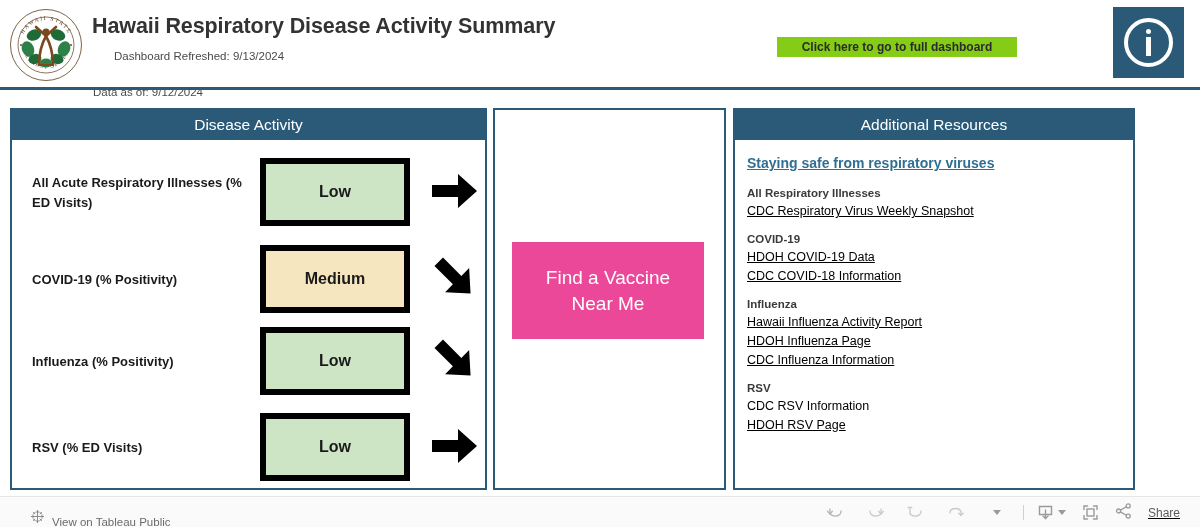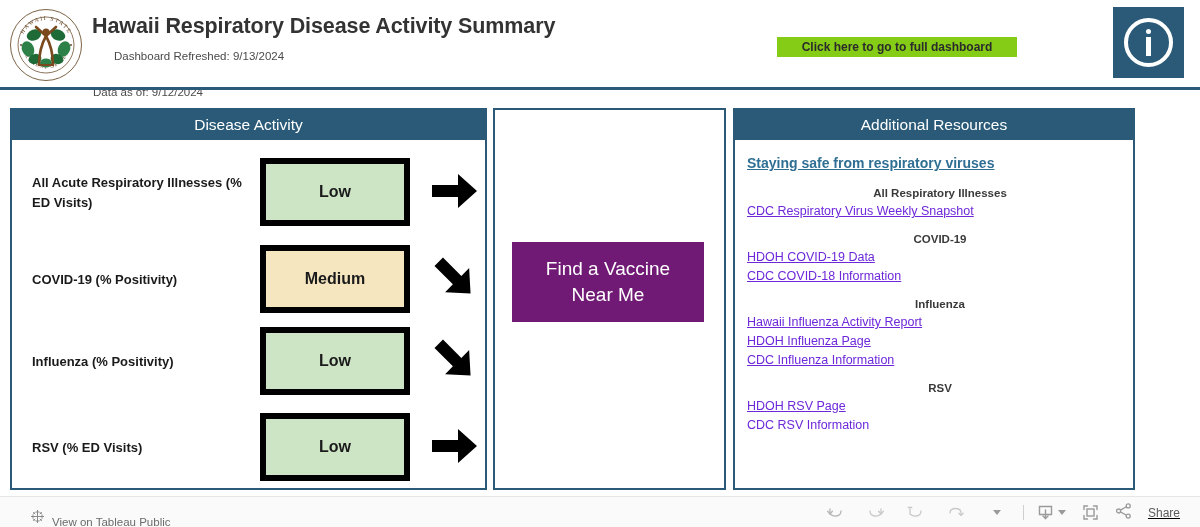--- a/index.html
+++ b/index.html
@@ -85,37 +85,37 @@
     border: 6px solid #000000;
     font-size: 16px; font-weight: bold; color: #1a1a1a;
     display: flex; align-items: center; justify-content: center;
     cursor: pointer;
   }
   .act-arrow { position: absolute; left: 418px; top: 50%; transform: translateY(-50%); }
 
   
   .vac-body { position: relative; height: 378px; }
   .vac-btn {
-    position: absolute; left: 17px; top: 132px; width: 192px; height: 80px;
-    background: #701a75; border: none;
+    position: absolute; left: 17px; top: 132px; width: 192px; height: 97px;
+    background: #ec4899; border: none;
     font-family: "Liberation Sans", sans-serif;
     font-size: 19px; color: #ffffff; line-height: 1.35;
     text-align: center; cursor: pointer;
   }
 
   
   .res-body { padding: 14px 0 0 12px; }
   .res-lead {
     display: inline-block; font-size: 14px; font-weight: bold;
     color: #2f6f93; text-decoration: underline; cursor: pointer; margin-bottom: 16px;
   }
   .res-group { margin-bottom: 12px; }
-  .res-head { font-size: 11.5px; font-weight: bold; color: #3a3a3a; margin-bottom: 3px; text-align: center; }
+  .res-head { font-size: 11.5px; font-weight: bold; color: #3a3a3a; margin-bottom: 3px; }
   .res-link {
-    display: block; font-size: 12.5px; color: #6d28d9;
+    display: block; font-size: 12.5px; color: #000000;
     text-decoration: underline; line-height: 1.52; cursor: pointer;
   }
   .res-link.plain { text-decoration: none; cursor: default; }
 
   
   .toolbar {
     position: absolute; left: 0; top: 496px; width: 1200px; height: 31px;
     background: #fafafa; border-top: 1px solid #e6e6e6;
   }
   .tableau-link {
@@ -262,22 +262,22 @@
 
       <div class="res-group">
         <div class="res-head">Influenza</div>
         <a class="res-link">Hawaii Influenza Activity Report</a>
         <a class="res-link">HDOH Influenza Page</a>
         <a class="res-link">CDC Influenza Information</a>
       </div>
 
       <div class="res-group">
         <div class="res-head">RSV</div>
+        <a class="res-link plain">CDC RSV Information</a>
         <a class="res-link">HDOH RSV Page</a>
-        <a class="res-link plain">CDC RSV Information</a>
       </div>
 
     </div>
   </div>
 
   <div class="toolbar">
 
     <div class="tableau-link">
       <span>
         <svg width="15" height="15" viewBox="0 0 15 15">

